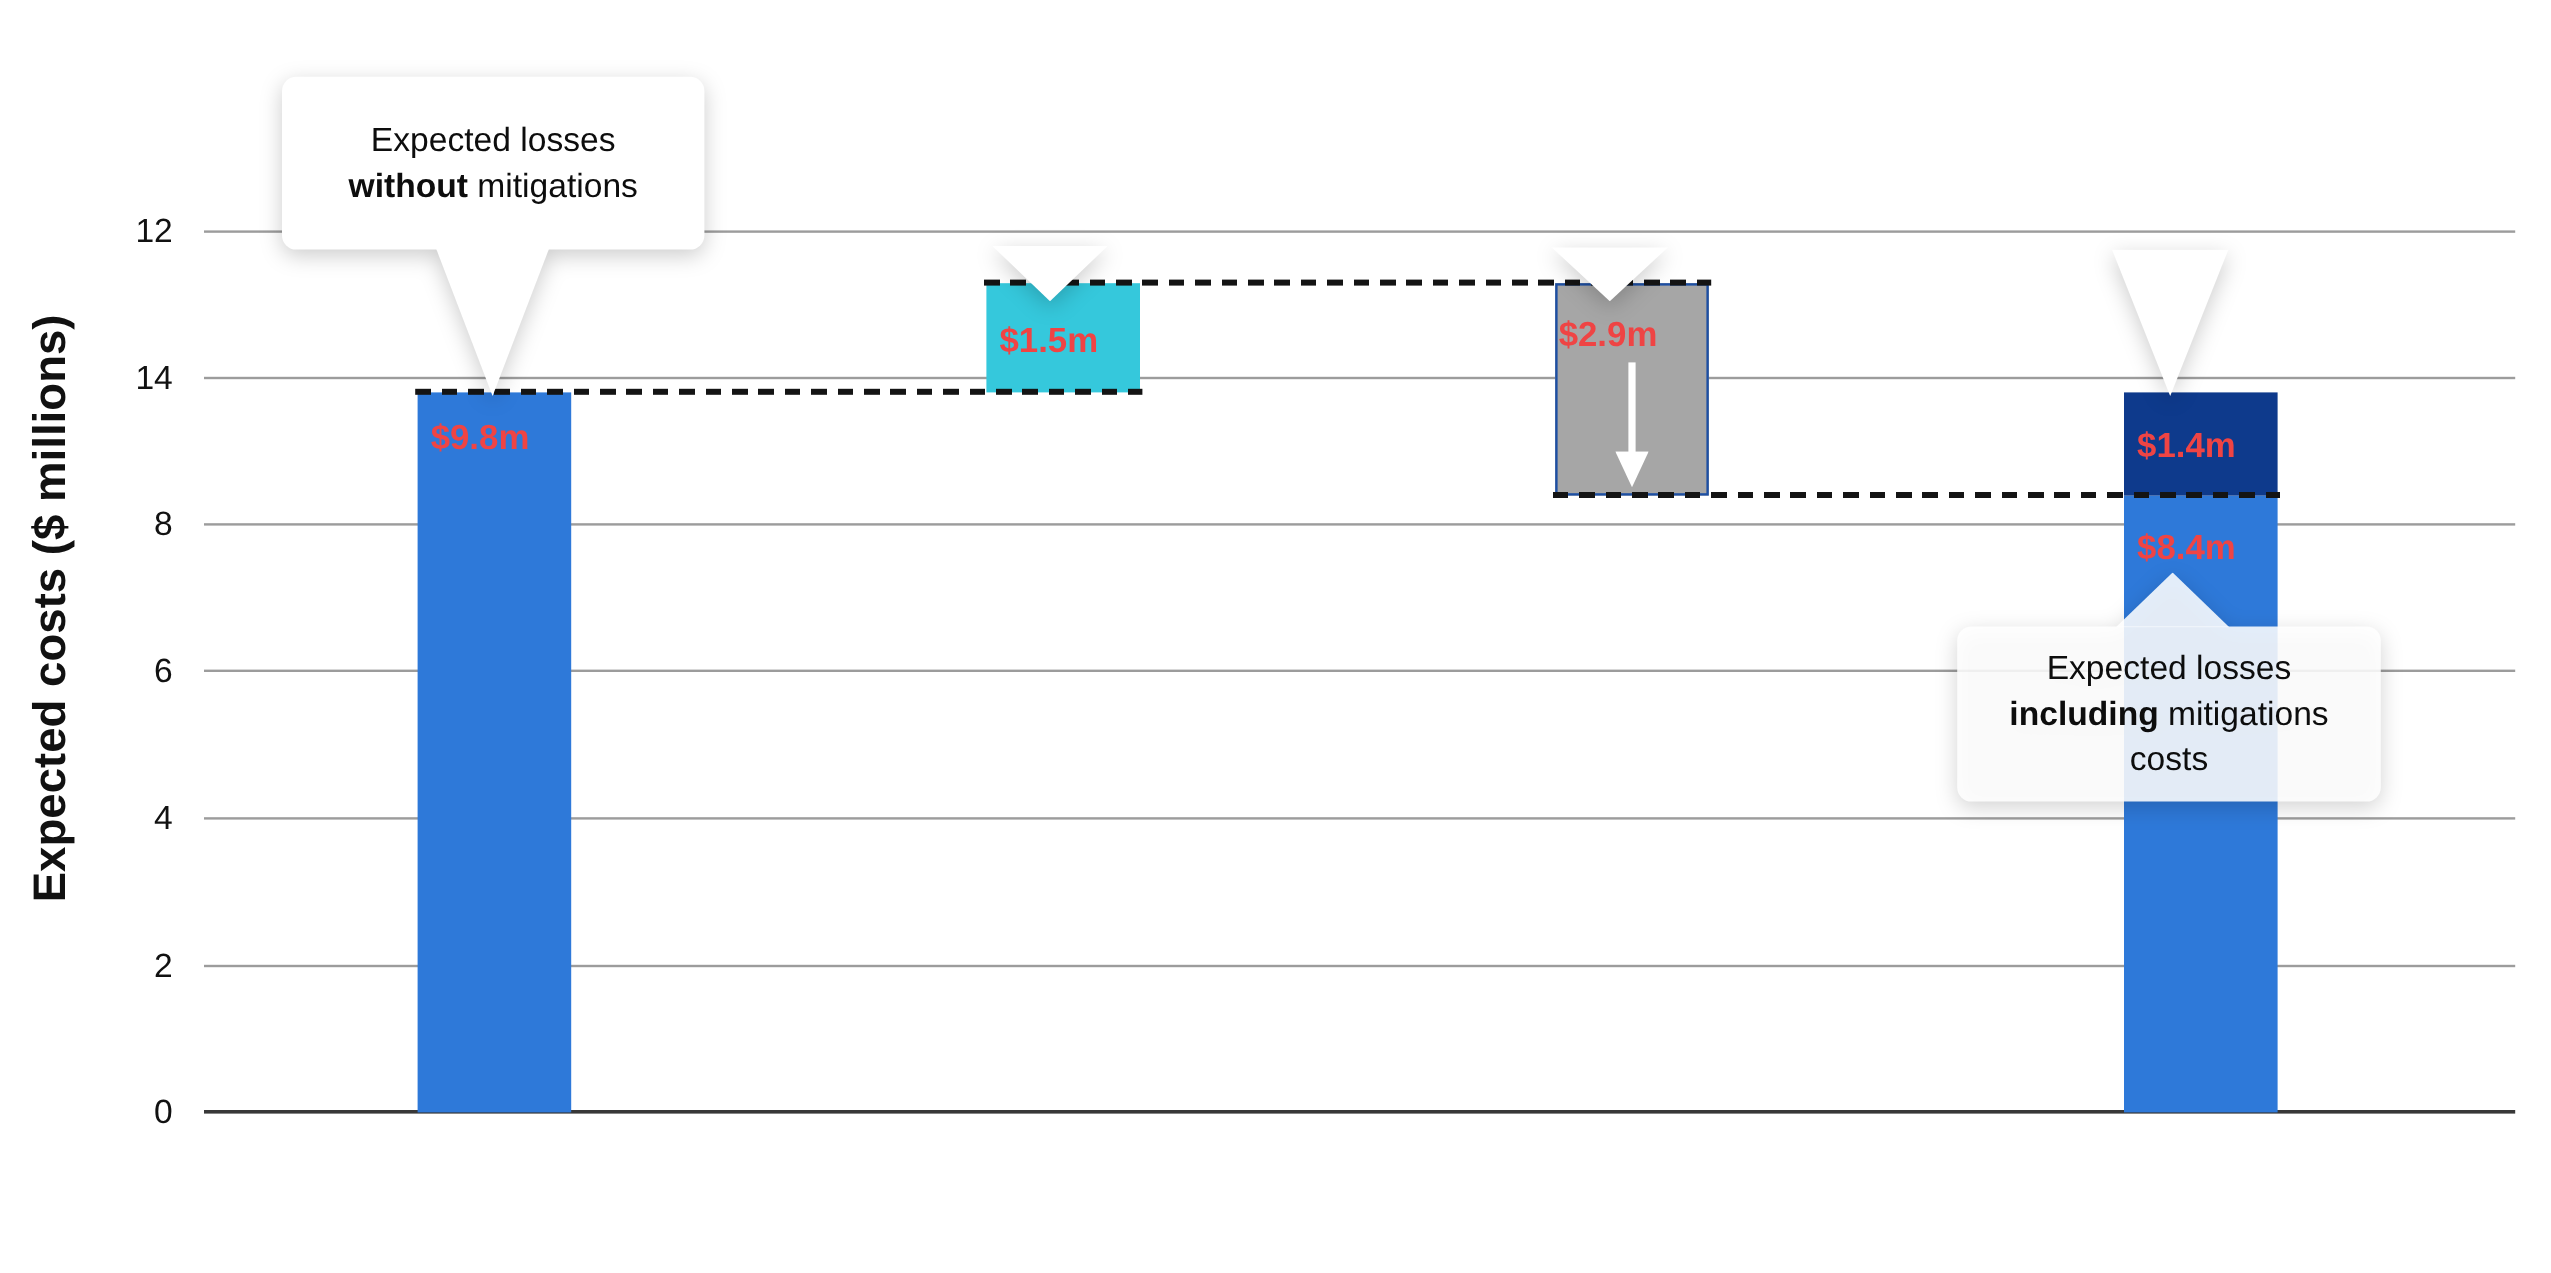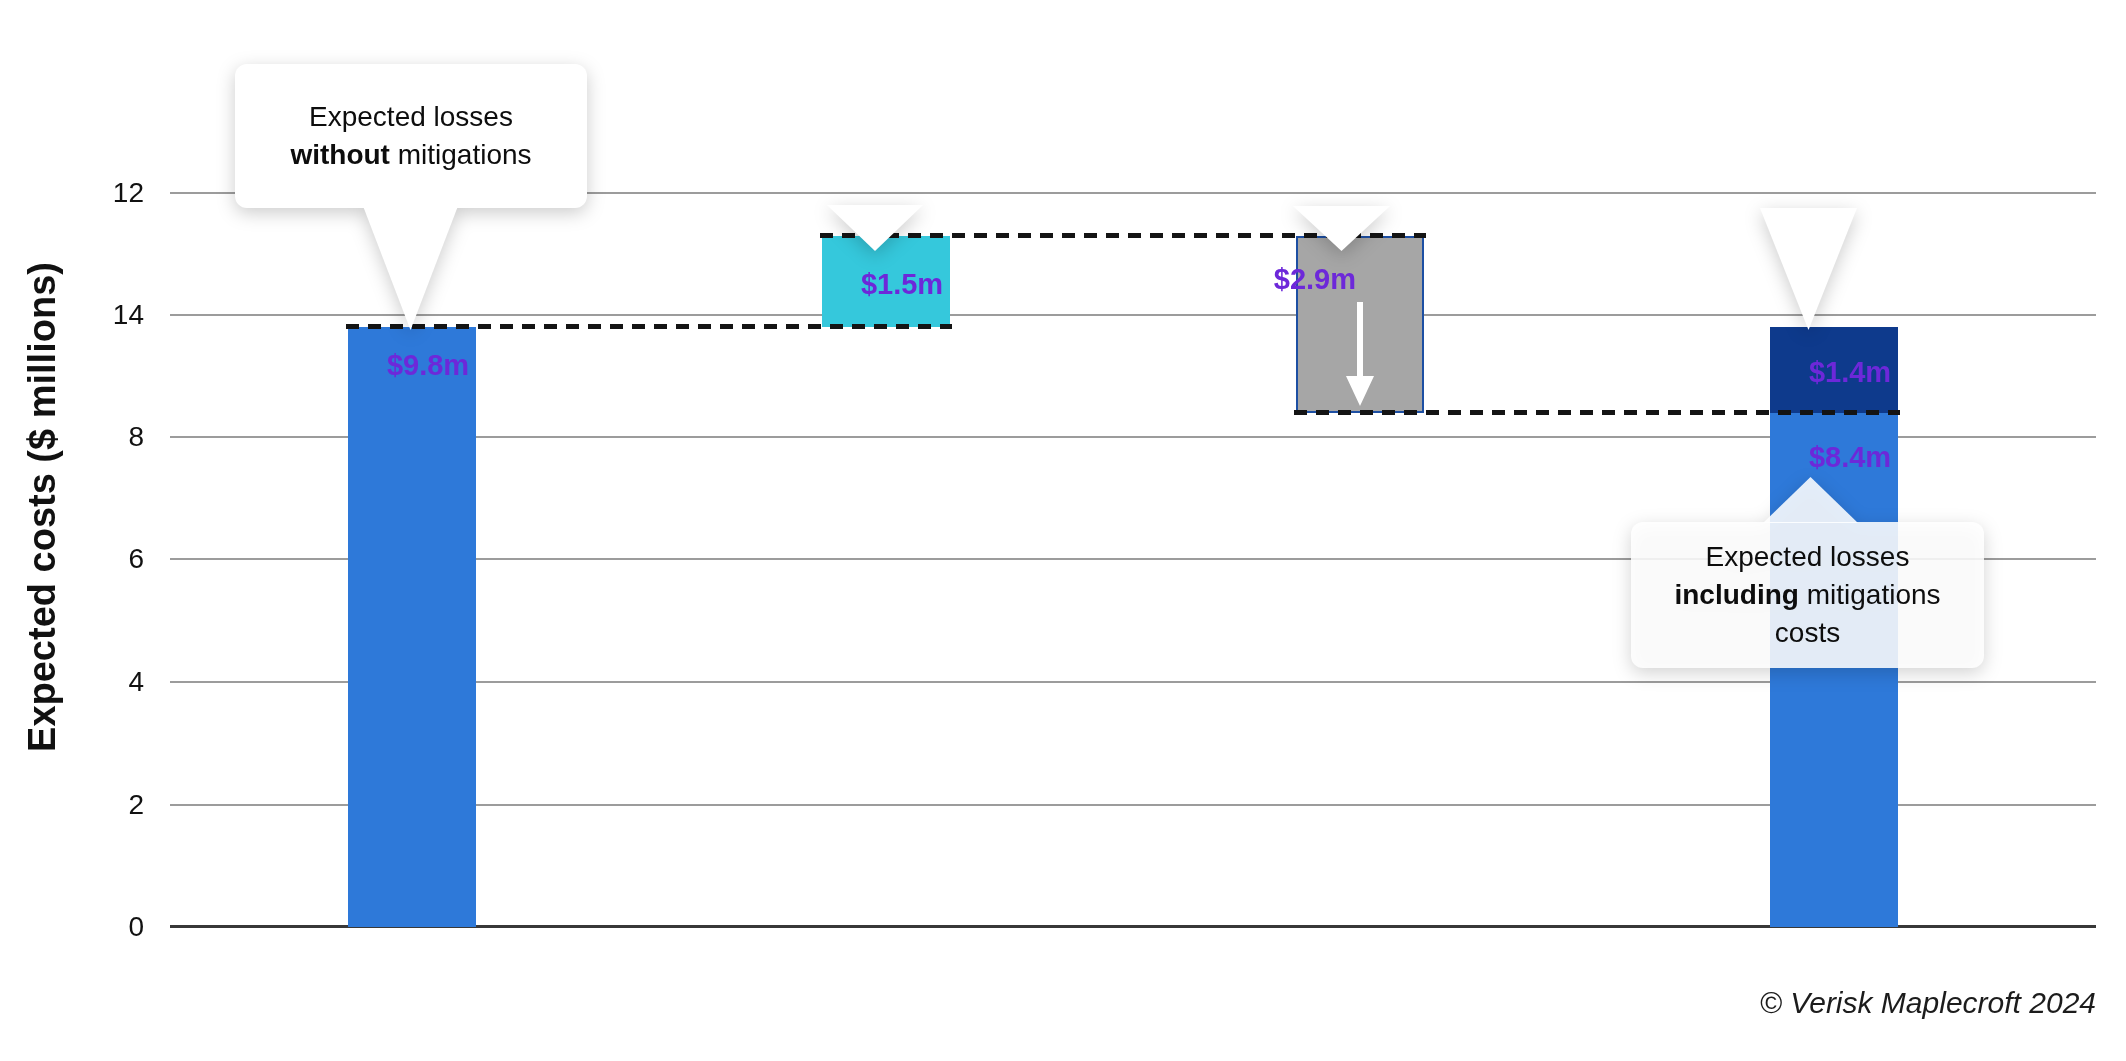--- a/index.html
+++ b/index.html
@@ -25,24 +25,24 @@
   .bar-4-top{left:1770px;top:327px;height:86px;background:var(--navy,#0e3a8c);}
   
   .dash{
     position:absolute;height:5px;width:606px;
     background:repeating-linear-gradient(90deg,var(--dash,#141414) 0 13px,transparent 13px 22px);
   }
   .dash-1{left:346px;top:324px;}
   .dash-2{left:820px;top:233px;}
   .dash-3{left:1294px;top:410px;}
   
-  .val{position:absolute;width:104px;text-align:center;font-weight:bold;font-size:29px;color:#6d28d9;line-height:34px;padding-left:28px;}
+  .val{position:absolute;width:104px;text-align:center;font-weight:bold;font-size:29px;color:#ef4444;line-height:34px;}
   .val-1{left:348px;top:348px;}
   .val-2{left:822px;top:267px;}
-  .val-3{left:1224px;top:262px;text-align:right;}
+  .val-3{left:1288px;top:262px;}
   .val-4t{left:1770px;top:355px;}
   .val-4b{left:1770px;top:440px;}
   
   .arrow-stem{position:absolute;left:1357px;top:302px;width:6px;height:76px;background:#fff;}
   .arrow-head{position:absolute;left:1346px;top:376px;width:28px;height:30px;background:#fff;
               clip-path:polygon(50% 100%,0 0,100% 0);}
   
   .callout-group{position:absolute;inset:0;pointer-events:none;
                  filter:drop-shadow(0 5px 9px rgba(0,0,0,0.20));}
   .callout{
@@ -136,15 +136,14 @@
     <div class="pointer-up pt-5"></div>
     <div class="callout co-5">
       <div>
         <span>Expected losses</span><br>
         <b>including</b><span> mitigations</span><br>
         <span>costs</span>
       </div>
     </div>
   </div>
 
-  <div class="copyright">© Verisk Maplecroft 2024</div>
 
 </div>
 
 </body></html>

